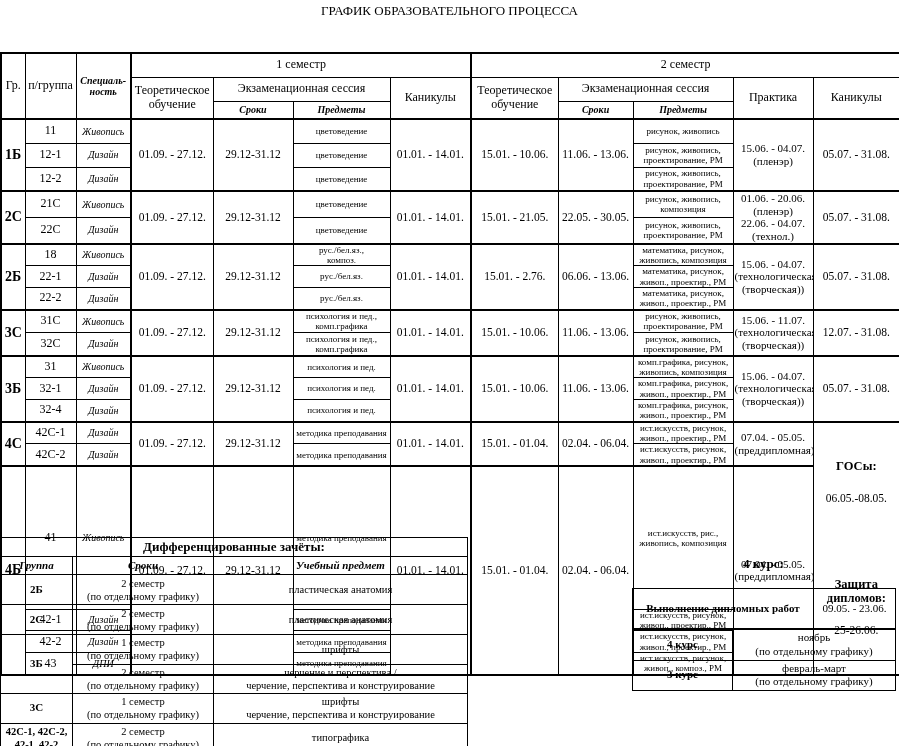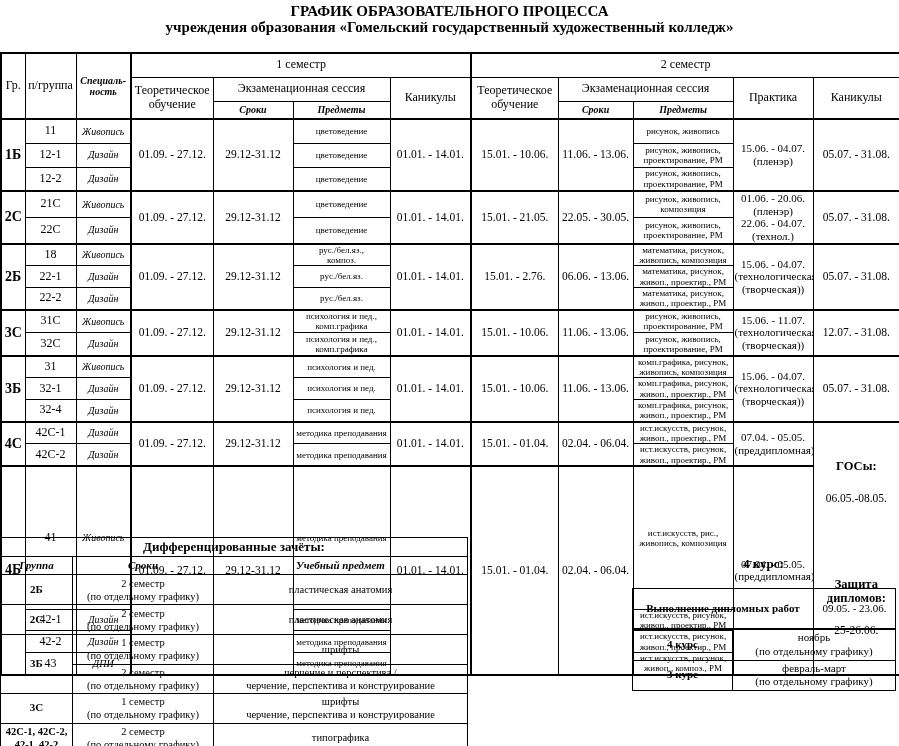--- a/index.html
+++ b/index.html
@@ -1,20 +1,20 @@
 <!DOCTYPE html>
 <html><head>
 <meta charset="utf-8">
 <style>
   html,body{margin:0;padding:0;}
   body{background:#fff;}
   .page{position:relative;width:899px;height:746px;background:#fff;color:#000;
         font-family:"Liberation Serif",serif;overflow:hidden;}
   .titles{position:absolute;top:3px;left:0;width:899px;text-align:center;}
-  .titles .t{font-weight:bold;font-size:15px;line-height:16px;}
+  .titles .t{font-weight:normal;font-size:13px;line-height:16px;}
   table{border-collapse:collapse;table-layout:fixed;}
   table.main{position:absolute;top:52px;left:0;width:899px;border:2px solid #000;}
   .main td{border:1px solid #000;text-align:center;vertical-align:middle;
            padding:0 1px;white-space:pre-line;overflow:hidden;line-height:1.15;}
   .main td.bl{border-left:2px solid #000;}
   .main tr.gtop>td{border-top:2px solid #000;}
   .hd{font-size:12px;}
   .spech{font-weight:bold;font-style:italic;font-size:10px;}
   .ith{font-weight:bold;font-style:italic;font-size:10px;}
   .grp{font-weight:bold;font-size:14px;}
@@ -45,21 +45,20 @@
   .rdate{font-size:11px;}
   .pedtitle{margin-top:34px;margin-bottom:8px;}
 </style>
 </head>
 <body>
 
 <div class="page">
 
   <div class="titles">
     <div class="t">ГРАФИК ОБРАЗОВАТЕЛЬНОГО ПРОЦЕССА</div>
-    <div class="t">учреждения образования «Гомельский государственный художественный колледж»</div>
   </div>
 
   <table class="main">
     <colgroup>
       <col style="width:24px">
         <col style="width:51px">
         <col style="width:55px">
       <col style="width:82px">
         <col style="width:80px">
         <col style="width:97px">

